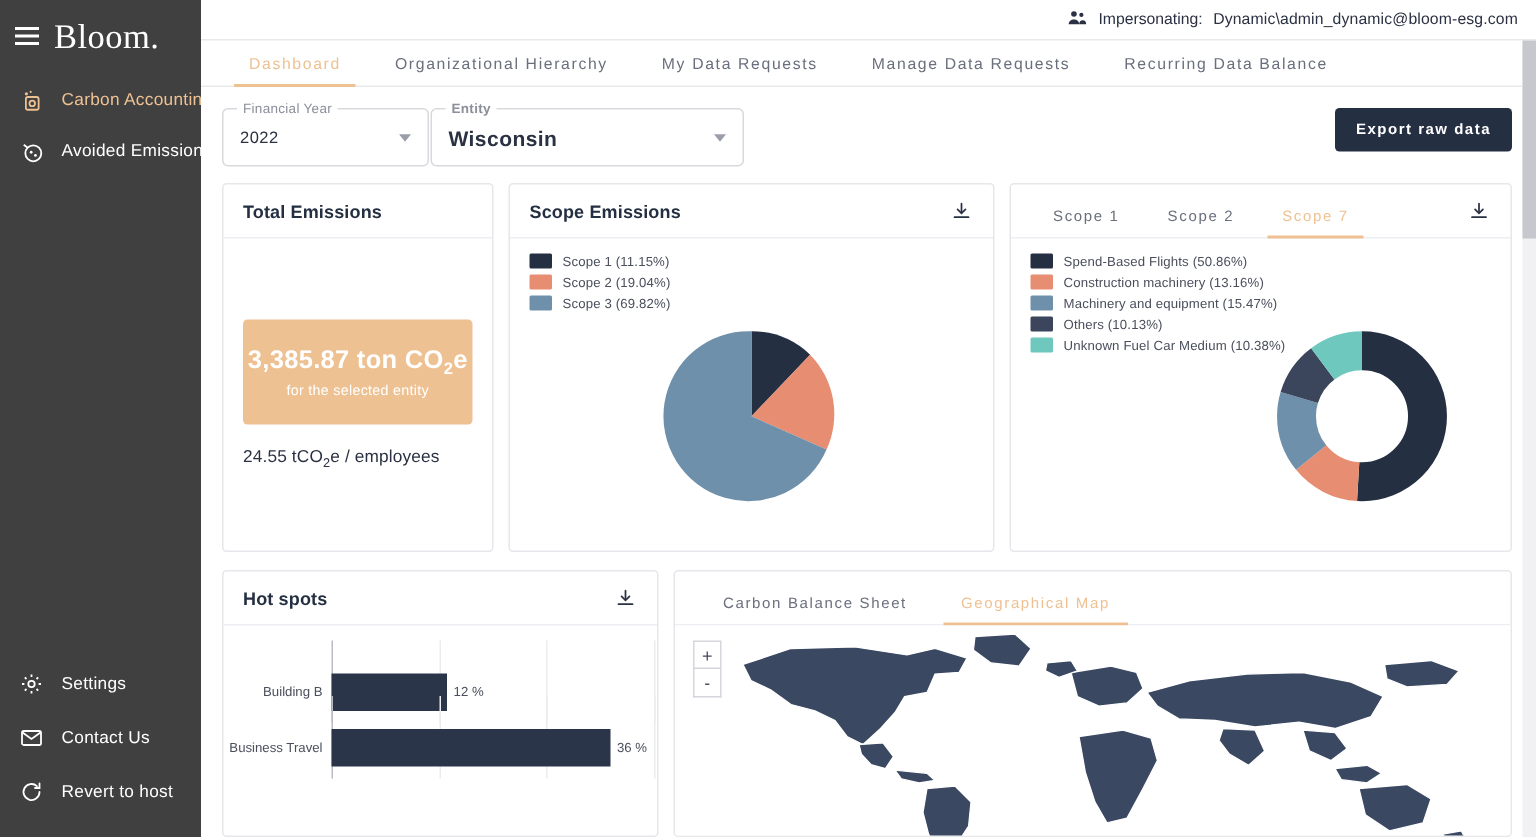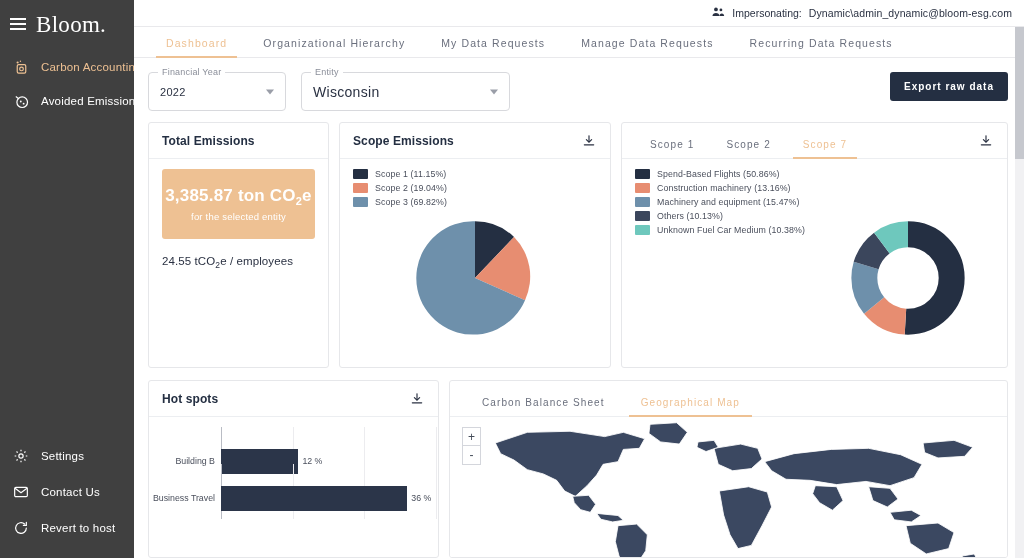--- a/index.html
+++ b/index.html
@@ -61,27 +61,27 @@
   .tab {
     font-size: 10.5px; letter-spacing: 1.1px; color: #6a6f7d;
     padding: 0 18px 8px 18px; cursor: pointer; position: relative; white-space: nowrap;
   }
   .tab.active { color: #eec193; }
   .tab.active::after {
     content: ""; position: absolute; left: 8px; right: 8px; bottom: -1px;
     height: 2px; background: #eec193;
   }
 
-  .filters { display: flex; align-items: flex-end; padding: 14px 0 0 14px; gap: 15px; position: relative; }
+  .filters { display: flex; align-items: flex-end; padding: 14px 0 0 14px; gap: 1px; position: relative; }
   .field {
     position: relative; height: 39px; border: 1px solid #d8d9dd; border-radius: 4px;
     background: #fff; display: flex; align-items: center; padding: 0 11px; cursor: pointer;
   }
   .field.fy { width: 138px; }
-  .field.ent { width: 209px; }
+  .field.ent { width: 209px; font-weight: bold; }
   .field .legend {
     position: absolute; top: -6px; left: 9px; background: #fff; padding: 0 4px;
     font-size: 9px; color: #8b8f9a; letter-spacing: .2px;
   }
   .field .val { font-size: 11px; color: #2a3142; letter-spacing: .3px; }
   .field.ent .val { font-size: 14px; }
   .caret {
     position: absolute; right: 11px; top: 50%; transform: translateY(-50%);
     width: 0; height: 0; border-left: 4.5px solid transparent; border-right: 4.5px solid transparent;
     border-top: 5px solid #9a9ea8;
@@ -89,21 +89,21 @@
   .export-btn {
     position: absolute; right: 16px; top: 14px;
     background: #242f42; color: #fff; border: none; border-radius: 3px;
     font-family: "Liberation Sans", sans-serif;
     font-size: 10px; letter-spacing: 1px; font-weight: bold;
     padding: 9px 14px; cursor: pointer;
   }
 
   
   .row1 { display: flex; gap: 10px; padding: 11px 16px 0 14px; }
-  .card { background: #fff; border: 1px solid #e6e7ea; border-radius: 3px; }
+  .card { background: #fff; border: 1px solid #e6e7ea; border-radius: 3px; gap: 44px; }
   .card-head {
     height: 36px; display: flex; align-items: center; justify-content: space-between;
     padding: 0 13px; border-bottom: 1px solid #eceef1;
   }
   .card-title { font-size: 12px; font-weight: bold; color: #242f42; letter-spacing: .1px; }
   .dl { cursor: pointer; width: 16px; height: 16px; display: flex; align-items: center; justify-content: center; }
 
   .card-total { width: 181px; height: 246px; display: flex; flex-direction: column; }
   .total-body { flex: 1; padding: 10px 13px 0 13px; }
   .hero {
@@ -114,21 +114,21 @@
   .hero .big sub { font-size: 11px; }
   .hero .sub { color: #fff; font-size: 9.5px; margin-top: 3px; letter-spacing: .2px; }
   .per-emp { font-size: 11.5px; color: #2a3142; margin-top: 16px; letter-spacing: .1px; }
   .per-emp sub { font-size: 8.5px; }
   .total-foot {
     height: 36px; border-top: 1px solid #eceef1; display: flex; align-items: center;
     justify-content: flex-end; padding-right: 13px;
   }
   .manage { font-size: 10.5px; font-weight: bold; color: #242f42; letter-spacing: .6px; cursor: pointer; }
 
-  .card-scope { width: 272px; height: 246px; position: relative; }
+  .card-scope { width: 324px; height: 246px; position: relative; }
   .card-scope3 { flex: 1; height: 246px; position: relative; }
 
   .chart-area { position: relative; height: 209px; }
   .legend-box { position: absolute; left: 13px; top: 10px; }
   .leg-item { display: flex; align-items: center; gap: 7px; margin-bottom: 4px; }
   .swatch { width: 15px; height: 10px; border-radius: 1px; flex: 0 0 15px; }
   .leg-lbl { font-size: 8.8px; color: #4a4f5c; white-space: nowrap; letter-spacing: .1px; }
 
   .pie-wrap { position: absolute; left: 50%; top: 50%; transform: translate(-50%,-50%); }
 
@@ -263,21 +263,21 @@
         <span>Impersonating:</span>
         <span class="who">Dynamic\admin_dynamic@bloom-esg.com</span>
       </div>
     </div>
 
     <div class="tabs">
       <div class="tab active">Dashboard</div>
       <div class="tab">Organizational Hierarchy</div>
       <div class="tab">My Data Requests</div>
       <div class="tab">Manage Data Requests</div>
-      <div class="tab">Recurring Data Requests</div>
+      <div class="tab">Recurring Data Balance</div>
     </div>
 
     <div class="filters">
       <div class="field fy">
         <span class="legend">Financial Year</span>
         <span class="val">2022</span>
         <span class="caret"></span>
       </div>
       <div class="field ent">
         <span class="legend">Entity</span>

